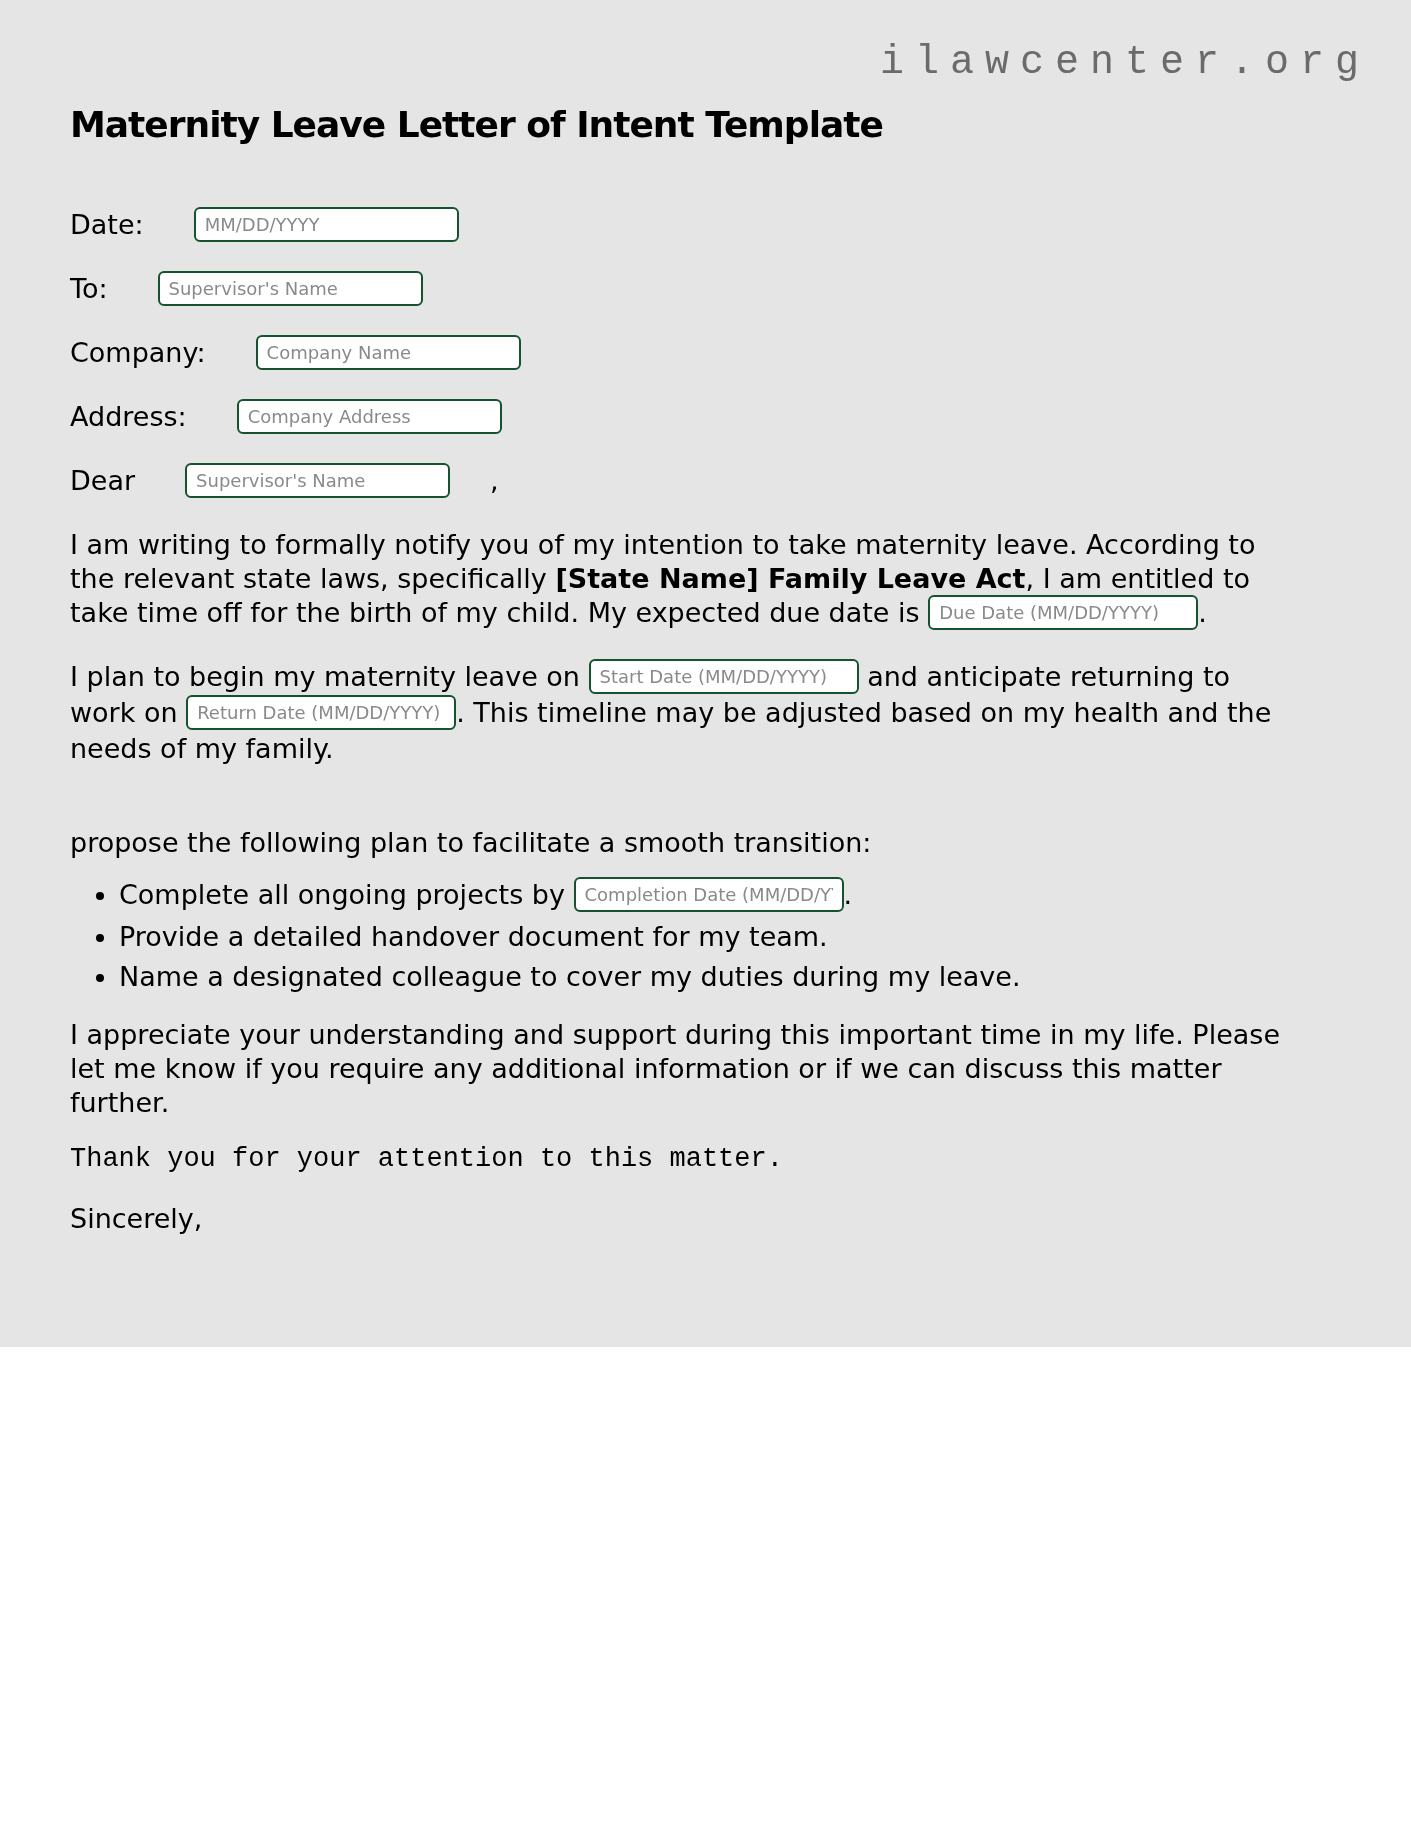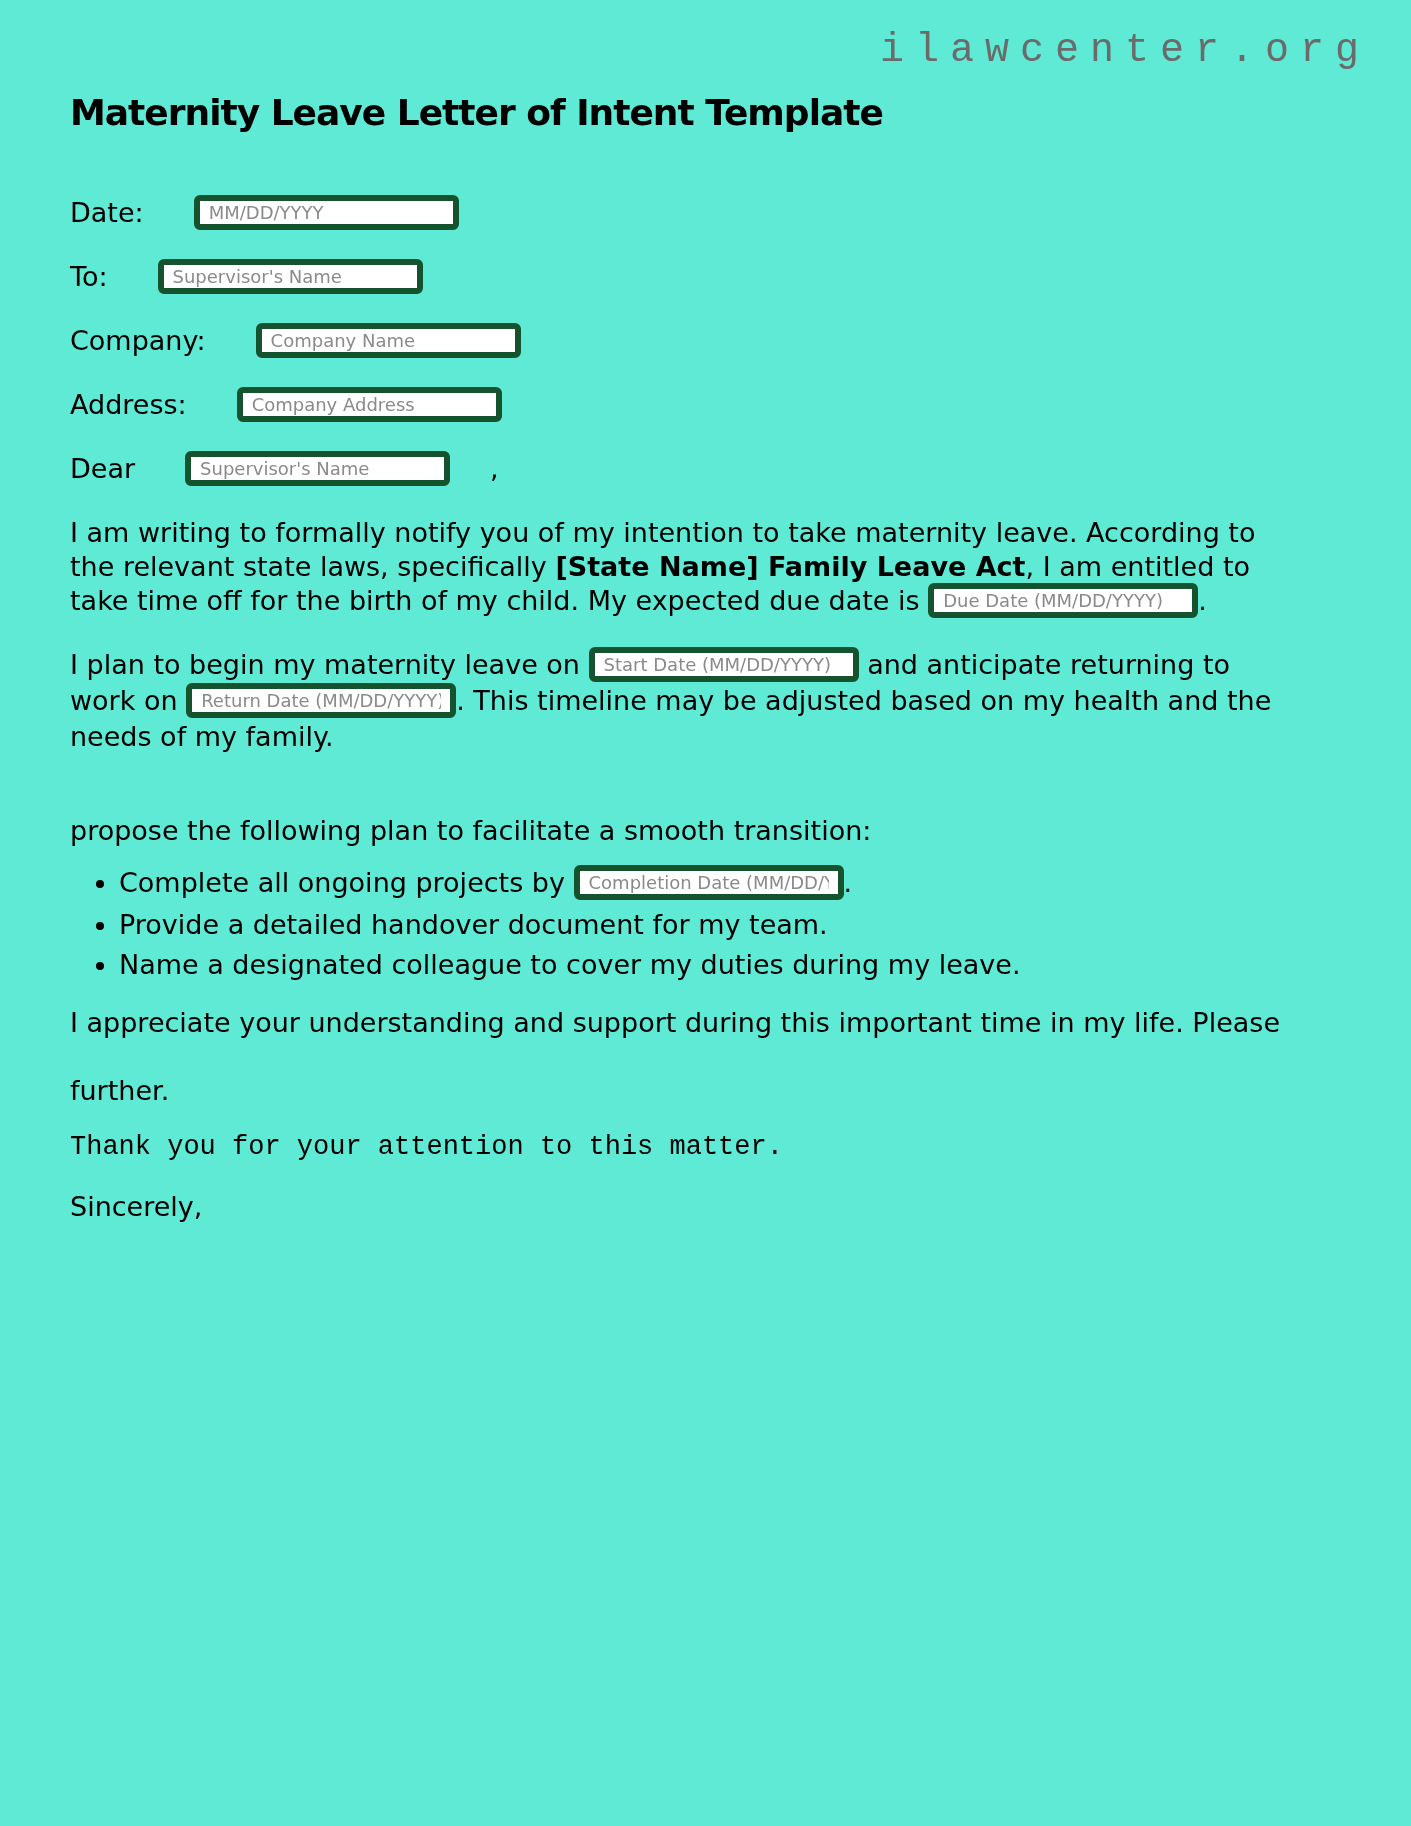--- a/index.html
+++ b/index.html
@@ -1,22 +1,22 @@
 <!DOCTYPE html>
 <html><head>
 <meta charset="utf-8">
 <style>
   * { box-sizing: border-box; }
   html, body { margin: 0; padding: 0; background: #ffffff; }
   .page {
     position: relative;
     width: 1411px;
-    height: 1826px;
-    background: #5eead4;
-    padding: 28px 41px 0 70px;
+    height: 1347px;
+    background: #e5e5e5;
+    padding: 40px 41px 0 70px;
     font-family: "DejaVu Sans", sans-serif;
     font-size: 27px;
     line-height: 34px;
     color: #000000;
     overflow: hidden;
   }
   .logo {
     text-align: right;
     font-family: "Liberation Mono", "DejaVu Sans Mono", monospace;
     font-size: 40px;
@@ -39,21 +39,21 @@
     display: flex;
     align-items: center;
     margin-bottom: 29px;
     white-space: nowrap;
     gap: 37px;
   }
   .field-row .flabel { margin-right: 13px; }
   input {
     width: 265px;
     height: 35px;
-    border: 6px solid #14532d;
+    border: 2px solid #14532d;
     border-radius: 6px;
     background: #ffffff;
     padding: 0 9px;
     font-family: "DejaVu Sans", sans-serif;
     font-size: 18px;
     color: #555555;
     outline: none;
   }
   input::placeholder { color: #8a8a8a; opacity: 1; }
   .inline-input {
@@ -119,21 +119,21 @@
     <p class="para-2"><span>I plan to begin my maternity leave on </span><input type="text" class="inline-input" placeholder="Start Date (MM/DD/YYYY)" style=""><span> and anticipate returning to</span><br><span>work on </span><input type="text" class="inline-input" placeholder="Return Date (MM/DD/YYYY)" style=""><span>. This timeline may be adjusted based on my health and the</span><br><span>needs of my family.</span></p>
 
     <p class="para-3"><br><span>propose the following plan to facilitate a smooth transition:</span></p>
 
     <ul class="plan-list">
       <li><span>Complete all ongoing projects by </span><input type="text" class="inline-input" placeholder="Completion Date (MM/DD/YYYY)" style=""><span>.</span></li>
       <li><span>Provide a detailed handover document for my team.</span></li>
       <li><span>Name a designated colleague to cover my duties during my leave.</span></li>
     </ul>
 
-    <p class="para-4"><span>I appreciate your understanding and support during this important time in my life. Please</span><br><br><span>further.</span></p>
+    <p class="para-4"><span>I appreciate your understanding and support during this important time in my life. Please</span><br><span>let me know if you require any additional information or if we can discuss this matter</span><br><span>further.</span></p>
 
     <p class="para-5">Thank you for your attention to this matter.</p>
 
     <p class="closing">Sincerely,</p>
 
 
   </div>
 </div>
 
 </body></html>

